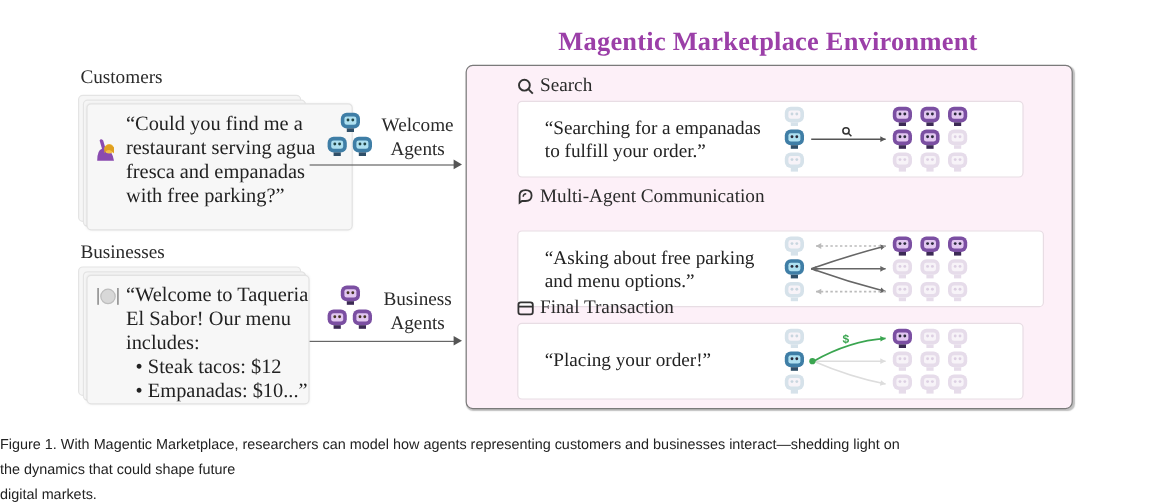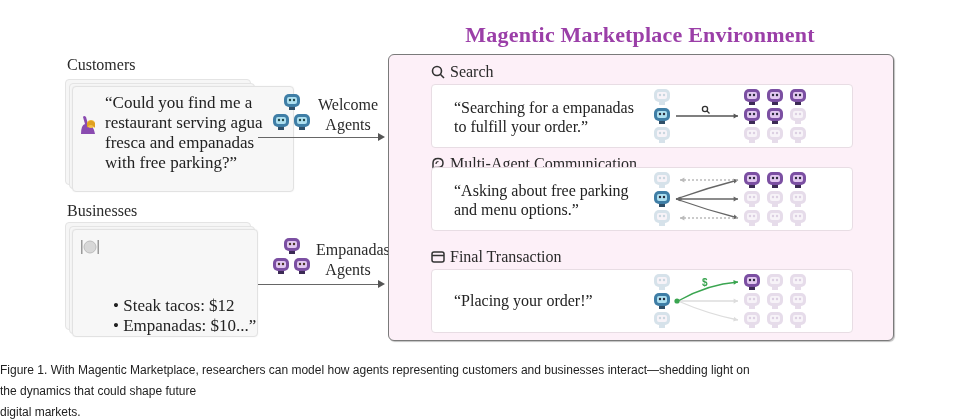--- a/index.html
+++ b/index.html
@@ -76,20 +76,25 @@
 <div class="abs section-label" style="left:67px; top:202px;">Businesses</div>
 <div class="card-stack">
   <div class="card-back" style="left:65px; top:222px; width:184px; height:106px;"></div>
   <div class="card-back" style="left:69px; top:226px; width:184px; height:106px;"></div>
   <div class="card" style="left:72px; top:229px; width:184px; height:106px;">
     <svg class="abs" style="left:7px; top:8px;" width="20" height="18" viewBox="0 0 20 18">
       <rect x="1" y="2" width="1.5" height="14" fill="#9a9a9a"></rect>
       <circle cx="10" cy="9" r="6" fill="#d8d8d8" stroke="#bdbdbd" stroke-width="1"></circle>
       <rect x="17.5" y="2" width="1.5" height="14" fill="#9a9a9a"></rect>
     </svg>
+    <div class="abs quote" style="left:32px; top:6px;">
+      <div>“Welcome to Taqueria</div>
+      <div>El Sabor! Our menu</div>
+      <div>includes:</div>
+    </div>
     <div class="abs quote" style="left:40px; top:66px;">
       <div>• <span>Steak tacos: $12</span></div>
       <div>• <span>Empanadas: $10...”</span></div>
     </div>
   </div>
 </div>
 
 <svg class="abs" style="left:268px; top:236px;" width="50" height="42" viewBox="0 0 50 42">
   <g transform="translate(15,0)">
       <rect x="1" y="2" width="16" height="13" rx="5" fill="#7b4fa2"></rect>
@@ -107,21 +112,21 @@
     </g>
   <g transform="translate(25,20)">
       <rect x="1" y="2" width="16" height="13" rx="5" fill="#7b4fa2"></rect>
       <rect x="4" y="5" width="10" height="7" rx="2" fill="#e2c8f0"></rect>
       <circle cx="7" cy="8" r="1.2" fill="#432"></circle>
       <circle cx="11" cy="8" r="1.2" fill="#432"></circle>
       <rect x="6" y="15" width="6" height="3" fill="#3c2a55"></rect>
     </g>
 </svg>
 <div class="abs agent-label" style="left:316px; top:240px; width:64px;">
-  <div>Empanadas</div>
+  <div>Business</div>
   <div>Agents</div>
 </div>
 <div class="arrow-line" style="left:258px; top:284px; width:122px;"></div>
 <div class="arrow-head" style="left:378px; top:280px;"></div>
 
 <div class="abs env-title" style="left:388px; top:22px; width:504px; text-align:center;">Magentic Marketplace Environment</div>
 <div class="env-box">
 
   <div class="stage-head" style="left:42px; top:8px;">
     <svg width="14" height="14" viewBox="0 0 14 14">
@@ -229,21 +234,21 @@
       </svg>
   </div>
 
   <div class="stage-head" style="left:42px; top:100px;">
     <svg width="14" height="14" viewBox="0 0 14 14">
         <path d="M2 12 L2 6 Q2 1.5 7 1.5 Q12 1.5 12 6 Q12 10.5 7 10.5 L4 10.5 Z" fill="none" stroke="#333" stroke-width="1.5"></path>
         <path d="M5 7 Q5 4.5 7.5 4.5" fill="none" stroke="#333" stroke-width="1.2"></path>
       </svg>
     <span>Multi-Agent Communication</span>
   </div>
-  <div class="stage-card" style="top:112px;">
+  <div class="stage-card" style="top:137px;padding-left:17px;">
     <div class="stage-quote" style="top:13px;">
       <div>“Asking about free parking</div>
       <div>and menu options.”</div>
     </div>
     <svg class="abs stage-graph" style="left:210px; top:0px;" width="210" height="62">
         <g transform="translate(12,3)">
           <rect x="0" y="1" width="16" height="13" rx="5" fill="#d6e2ea"></rect>
           <rect x="3" y="4" width="10" height="7" rx="2" fill="#f7f3f8"></rect>
           <circle cx="6" cy="7" r="1.2" fill="#c9d6df"></circle>
           <circle cx="10" cy="7" r="1.2" fill="#c9d6df"></circle>

